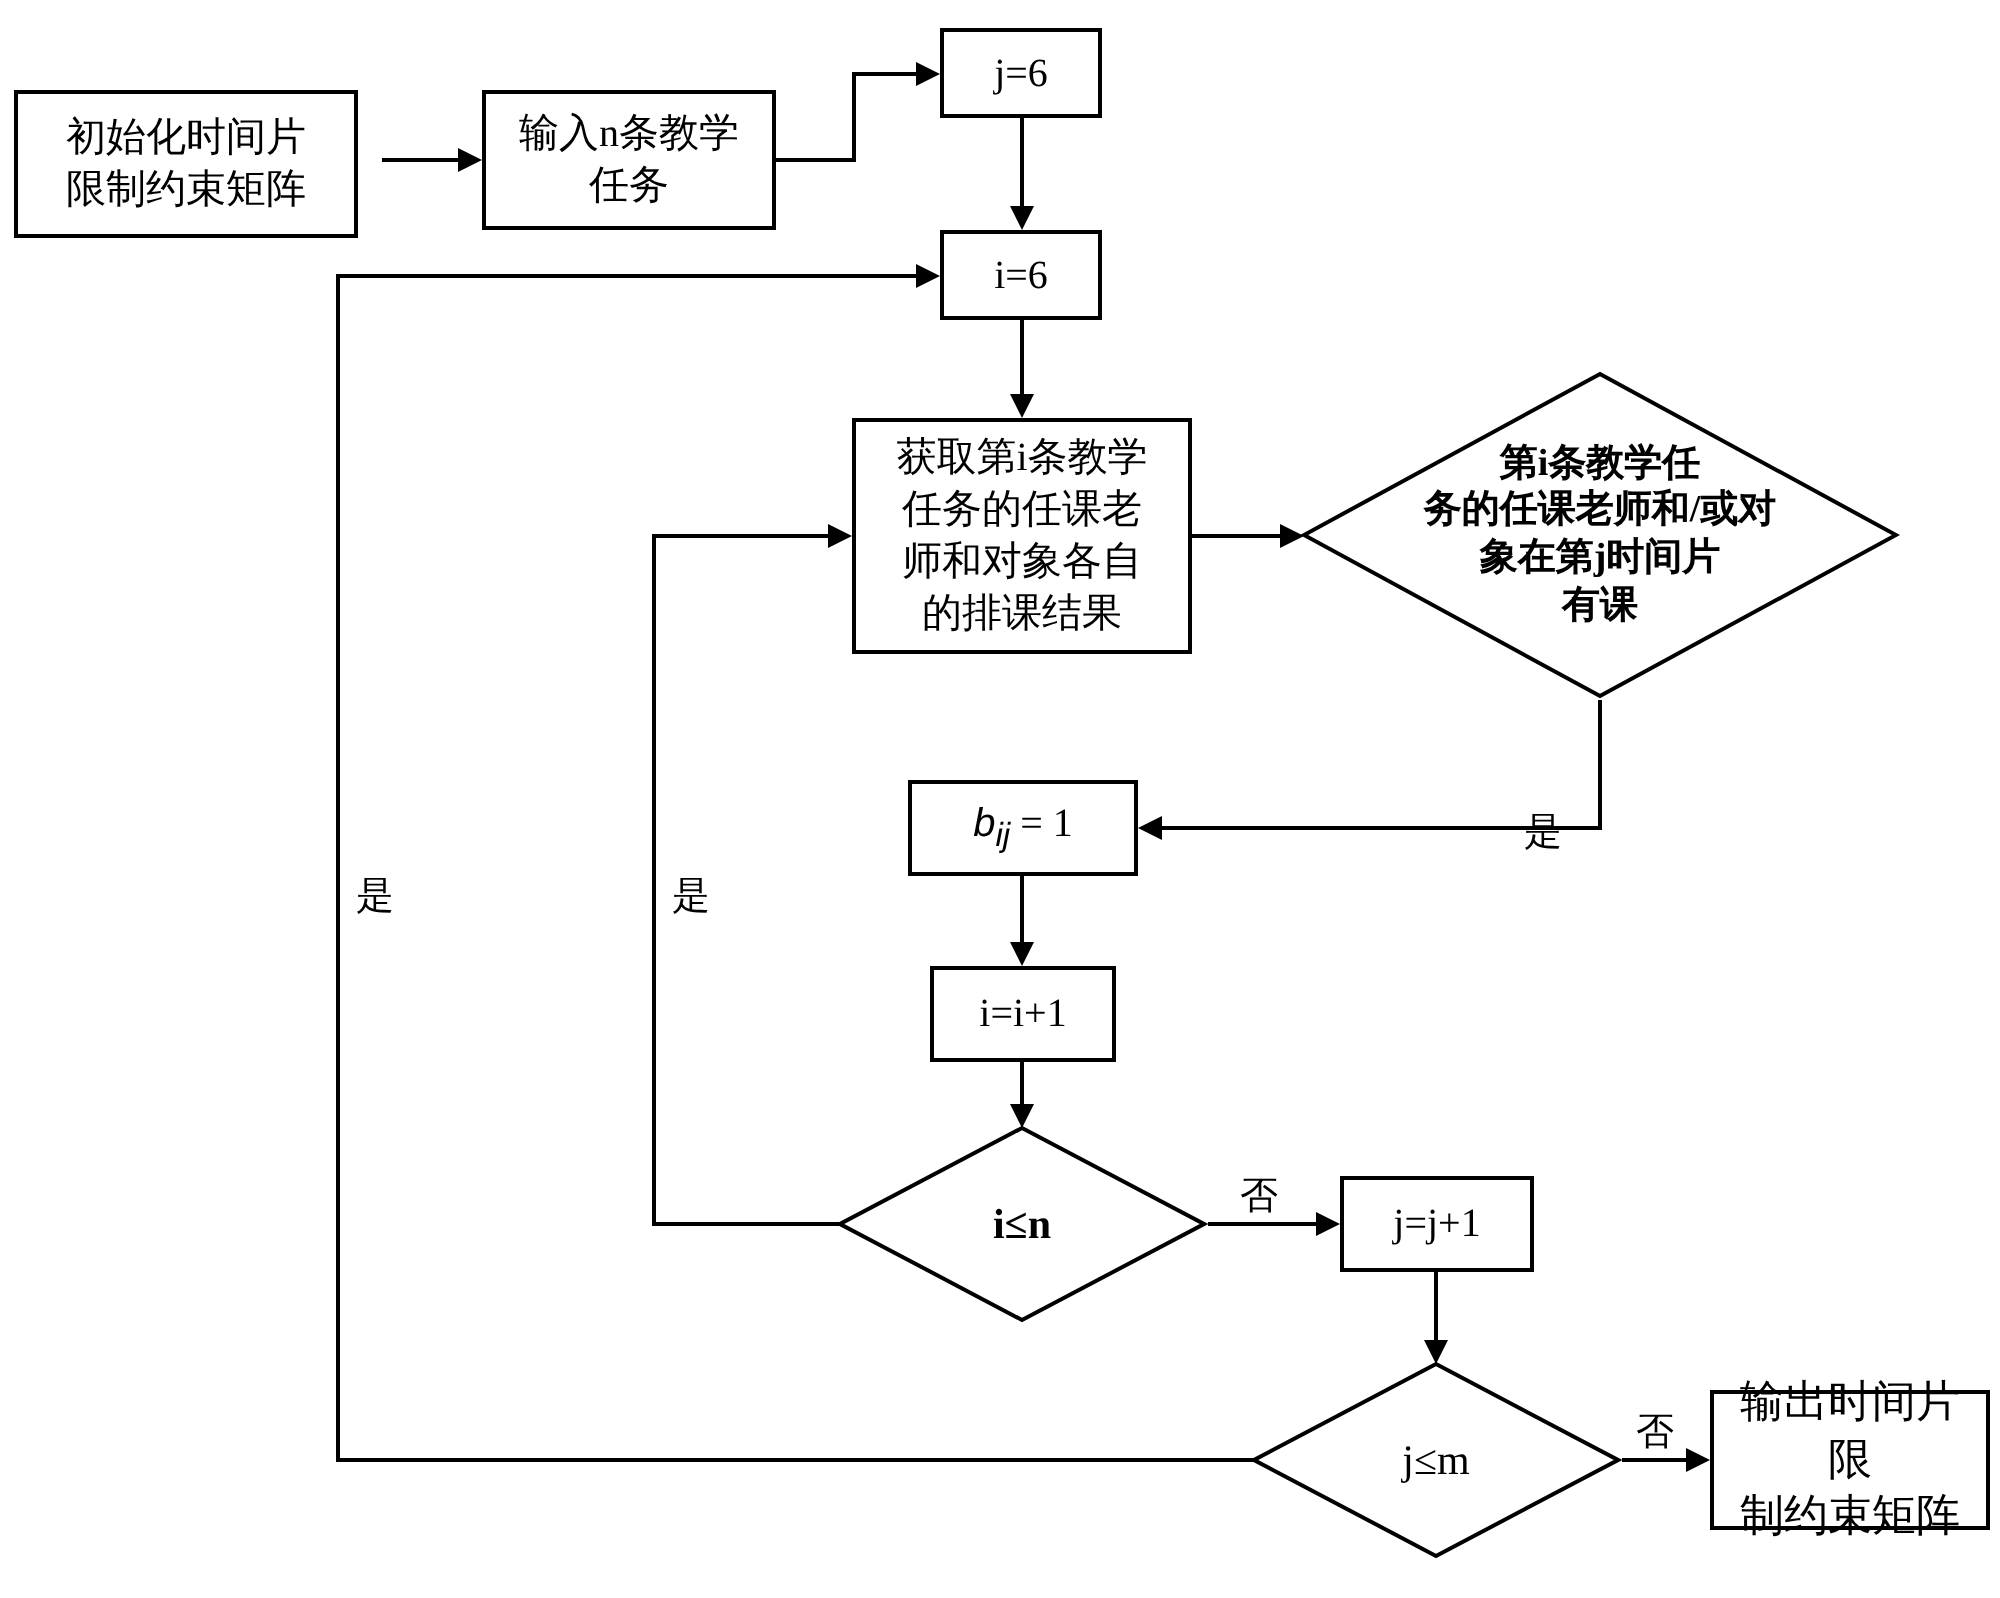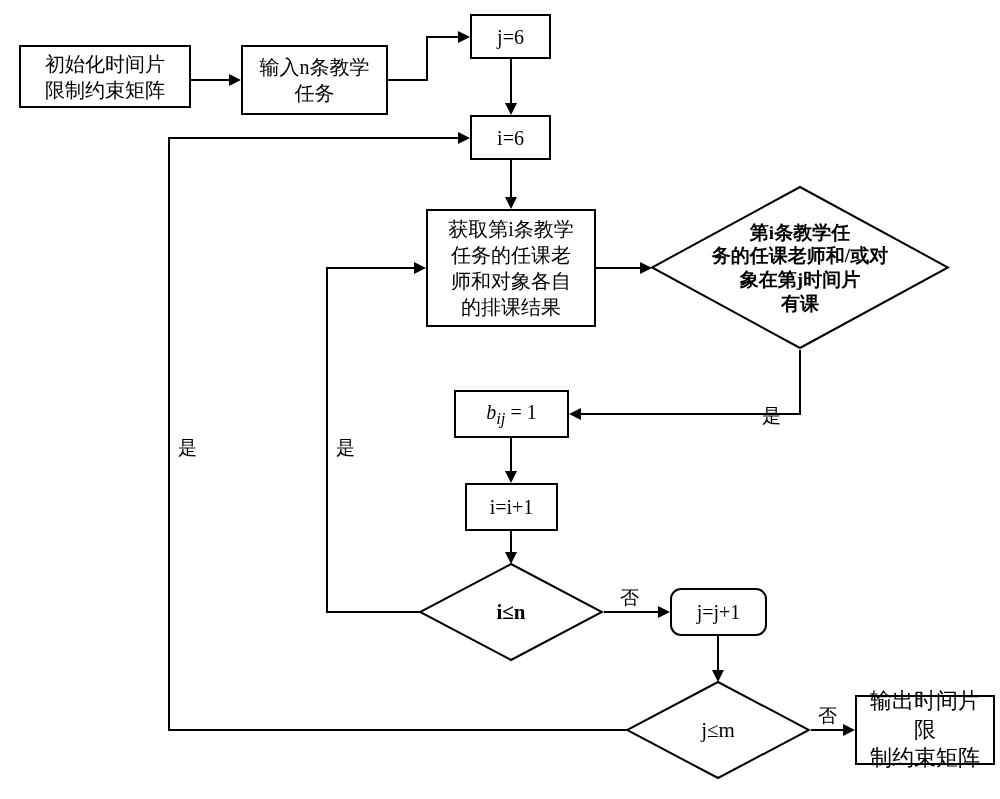--- a/index.html
+++ b/index.html
@@ -63,26 +63,26 @@
   .arrow-head.down {
     border-left: 6px solid transparent;
     border-right: 6px solid transparent;
     border-top: 12px solid #000;
   }
   .edge-label {
     position: absolute;
     font-size: 19px;
     background: transparent;
   }
-  .italic { font-style: italic; font-family: Liberation Serif, serif; }
+  .italic { font-style: italic; font-family: Liberation Sans, sans-serif; }
 </style>
 </head>
 <body>
 
-<div class="box" style="left:19px; top:45px; width:172px; height:63px;">初始化时间片<br>限制约束矩阵</div>
+<div class="box" style="left:7px; top:45px; width:172px; height:74px;">初始化时间片<br>限制约束矩阵</div>
 
 <div class="box" style="left:241px; top:45px; width:147px; height:70px;">输入n条教学<br>任务</div>
 
 <div class="box" style="left:470px; top:14px; width:81px; height:45px;">j=6</div>
 
 <div class="box" style="left:470px; top:115px; width:81px; height:45px;">i=6</div>
 
 <div class="box" style="left:426px; top:209px; width:170px; height:118px;">获取第i条教学<br>任务的任课老<br>师和对象各自<br>的排课结果</div>
 
 <div class="diamond" style="left:650px; top:185px; width:300px; height:165px;font-weight:bold;">
@@ -98,21 +98,21 @@
 
 <div class="box" style="left:465px; top:483px; width:93px; height:48px;">i=i+1</div>
 
 <div class="diamond" style="left:418px; top:562px; width:186px; height:100px;">
   <svg viewBox="0 0 186 100" preserveAspectRatio="none">
     <polygon points="93,2 184,50 93,98 2,50" fill="none" stroke="#000" stroke-width="2"></polygon>
   </svg>
   <div class="diamond-text" style="font-size:21px;font-weight:bold;">i≤n</div>
 </div>
 
-<div class="box" style="left:670px; top:588px; width:97px; height:48px;border-radius:11px;">j=j+1</div>
+<div class="box" style="left:670px; top:588px; width:97px; height:48px;">j=j+1</div>
 
 <div class="diamond" style="left:625px; top:680px; width:186px; height:100px;">
   <svg viewBox="0 0 186 100" preserveAspectRatio="none">
     <polygon points="93,2 184,50 93,98 2,50" fill="none" stroke="#000" stroke-width="2"></polygon>
   </svg>
   <div class="diamond-text" style="font-size:21px;">j≤m</div>
 </div>
 
 <div class="box" style="left:855px; top:695px; width:140px; height:70px; font-size:22px;">输出时间片限<br>制约束矩阵</div>
 

